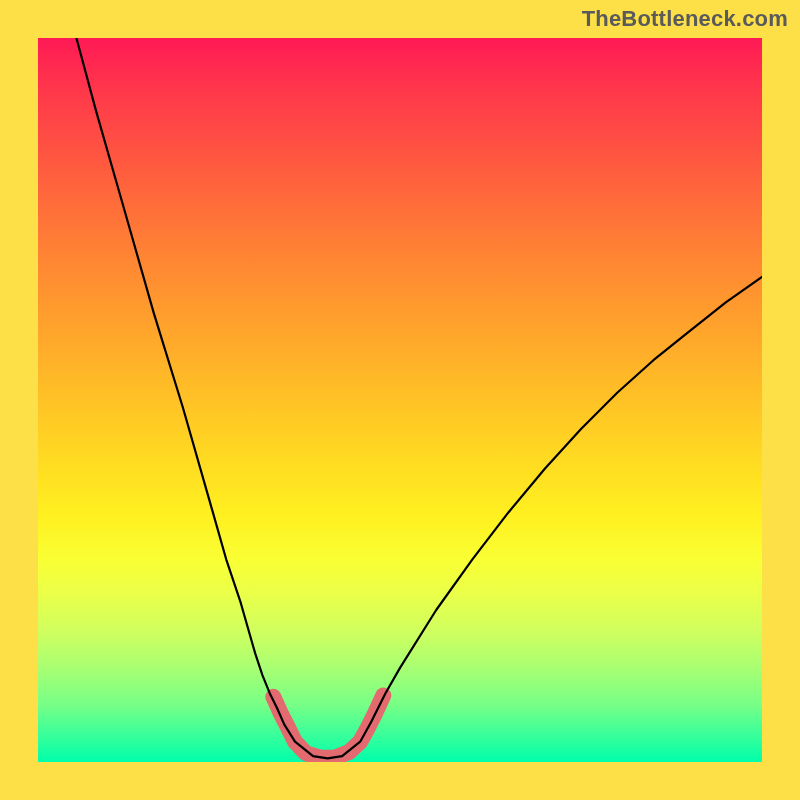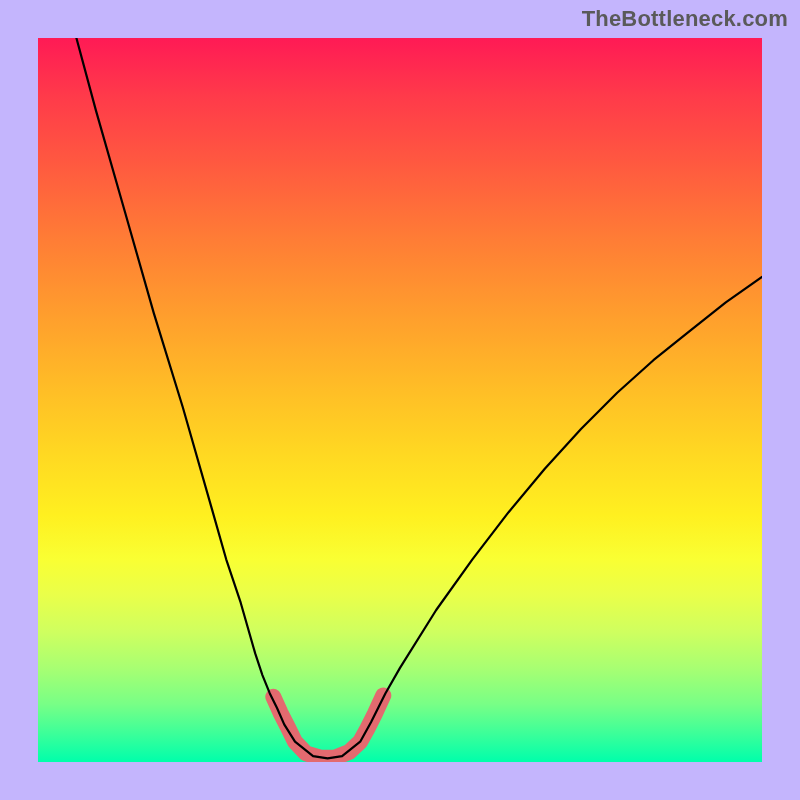--- a/index.html
+++ b/index.html
@@ -1,21 +1,21 @@
 <!DOCTYPE html>
 <html><head>
 <meta charset="utf-8">
 <style>
   * { margin: 0; padding: 0; box-sizing: border-box; }
   html, body { width: 800px; height: 800px; background: #000; overflow: hidden; }
   .canvas {
     position: relative;
     width: 800px;
     height: 800px;
-    background: #c4b5fd;
+    background: #fde047;
   }
   .watermark {
     position: absolute;
     top: 6px;
     right: 12px;
     font-family: Arial, Helvetica, sans-serif;
     font-size: 22px;
     font-weight: 600;
     color: #5a5a5a;
     letter-spacing: 0.2px;

